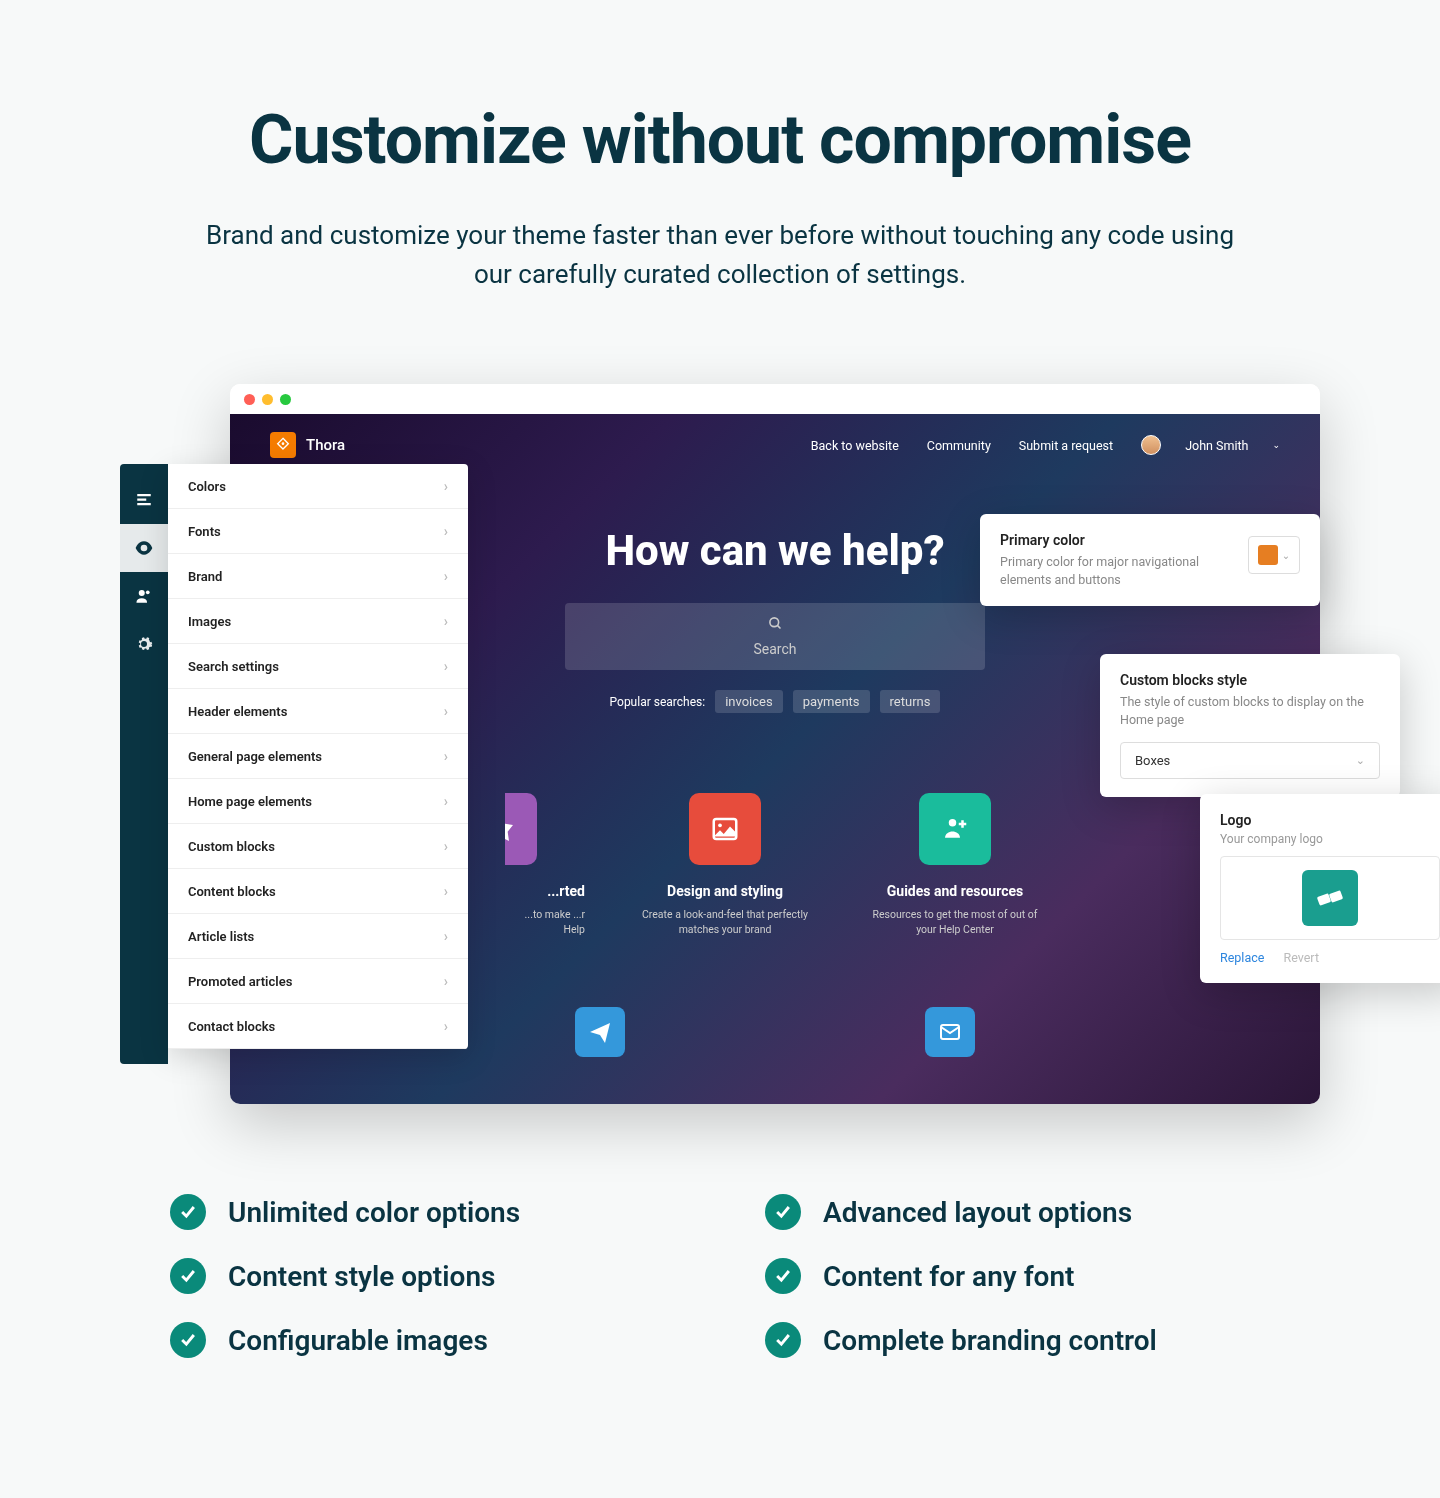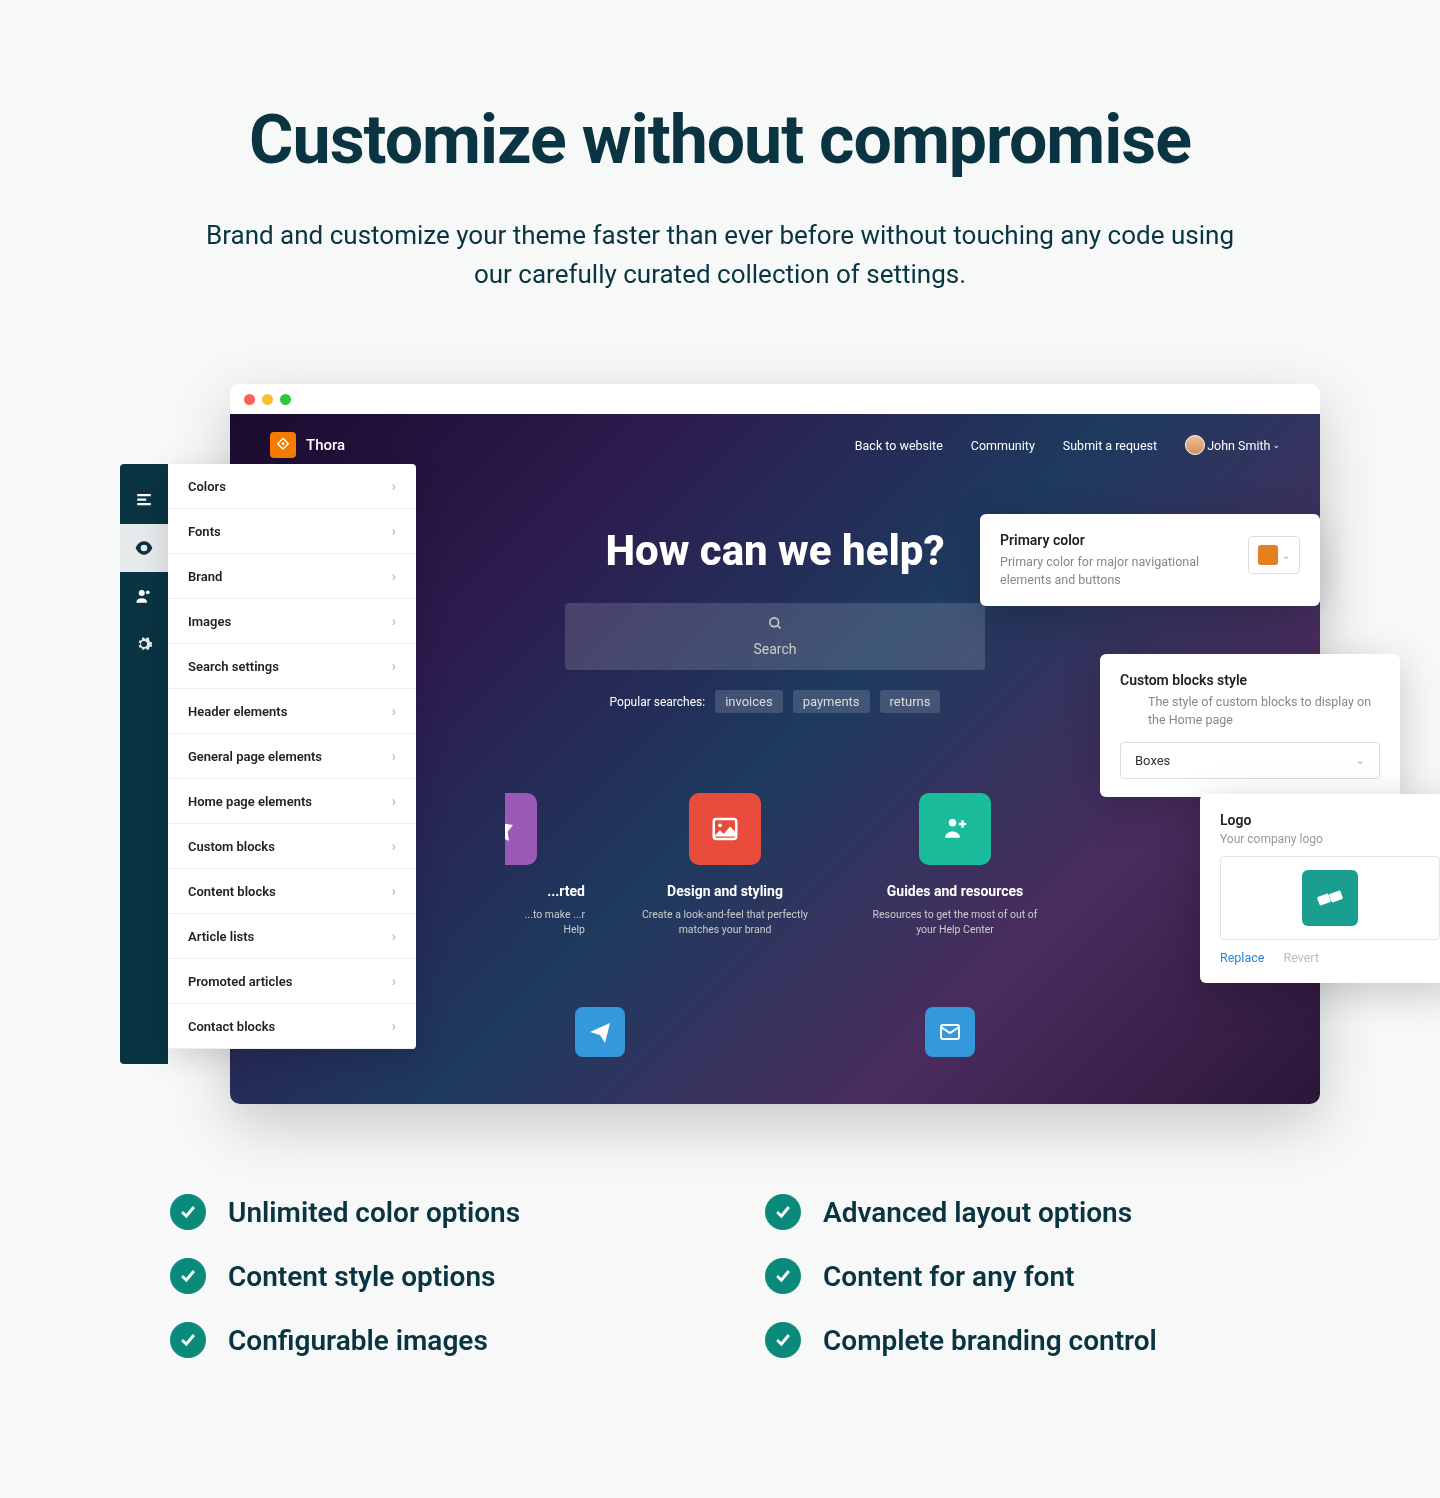--- a/index.html
+++ b/index.html
@@ -10,36 +10,36 @@
 .hero-sub { font-size: 26px; color: #0a3442; text-align: center; max-width: 1050px; margin: 0 auto 70px; line-height: 1.5; }
 
 .demo-wrap { position: relative; max-width: 1200px; margin: 0 auto 90px; height: 740px; }
 
 
 .icon-rail { position: absolute; left: 0; top: 100px; width: 48px; background: #0a3442; border-radius: 4px 0 0 4px; display: flex; flex-direction: column; align-items: center; padding: 12px 0; z-index: 5; height: 600px; }
 .rail-item { width: 48px; height: 48px; display: flex; align-items: center; justify-content: center; color: #fff; cursor: pointer; }
 .rail-item.active { background: #e6eaeb; color: #0a3442; border-radius: 0; }
 
 
-.settings-list { position: absolute; left: 48px; top: 100px; width: 248px; background: #fff; box-shadow: 0 8px 30px rgba(0,0,0,0.15); border-radius: 0 4px 4px 0; z-index: 5; overflow: hidden; }
+.settings-list { position: absolute; left: 48px; top: 100px; width: 300px; background: #fff; box-shadow: 0 8px 30px rgba(0,0,0,0.15); border-radius: 0 4px 4px 0; z-index: 5; overflow: hidden; }
 .settings-item { padding: 14px 20px; border-bottom: 1px solid #eee; font-size: 13px; font-weight: 600; color: #222; display: flex; justify-content: space-between; align-items: center; cursor: pointer; }
 .settings-item .chev { color: #bbb; font-size: 14px; }
 
 
 .browser { position: absolute; left: 110px; top: 20px; right: 0; bottom: 0; background: #fff; border-radius: 10px; box-shadow: 0 20px 60px rgba(0,0,0,0.2); overflow: hidden; }
 .browser-chrome { height: 30px; background: #fff; display: flex; align-items: center; padding: 0 14px; gap: 7px; }
 .dot { width: 11px; height: 11px; border-radius: 50%; }
 .dot.r { background: #ff5f56; } .dot.y { background: #ffbd2e; } .dot.g { background: #27c93f; }
 
 .site { background: linear-gradient(135deg, #1a0b2e 0%, #2d1b4e 25%, #1e3a5f 50%, #4a2c5e 75%, #2b1638 100%); min-height: 690px; position: relative; }
 .site-header { display: flex; align-items: center; justify-content: space-between; padding: 18px 40px; }
 .logo-wrap { display: flex; align-items: center; gap: 10px; color: #fff; font-weight: 500; font-size: 15px; }
 .logo-sq { width: 26px; height: 26px; background: #f57c00; border-radius: 4px; display: flex; align-items: center; justify-content: center; }
 .site-nav { display: flex; align-items: center; gap: 28px; font-size: 12.5px; color: #fff; }
-.user { display: flex; align-items: center; gap: 2px; }
+.user { display: flex; align-items: center; gap: 24px; }
 .avatar { width: 20px; height: 20px; border-radius: 50%; background: linear-gradient(#f0c090, #d09060); border: 1px solid #fff; }
 
 .site-hero { text-align: center; padding: 50px 20px 30px; }
 .site-hero h1 { color: #fff; font-size: 42px; font-weight: 800; margin-bottom: 28px; }
 .search-box { max-width: 420px; margin: 0 auto 20px; background: rgba(255,255,255,0.15); border-radius: 4px; padding: 13px 18px; display: flex; align-items: center; gap: 10px; color: #ccc; font-size: 14px; flex-direction: column; }
 .popular { color: #fff; font-size: 12px; display: flex; align-items: center; justify-content: center; gap: 10px; }
 .pill { background: rgba(255,255,255,0.15); padding: 4px 10px; border-radius: 3px; font-size: 13px; color: #ddd; }
 
 .blocks { display: flex; justify-content: center; gap: 50px; padding: 50px 30px 30px; flex-wrap: wrap; }
 .block { text-align: center; width: 180px; color: #fff; }
@@ -54,21 +54,21 @@
 
 .float-card { position: absolute; background: #fff; border-radius: 6px; box-shadow: 0 10px 40px rgba(0,0,0,0.2); padding: 18px 20px; z-index: 10; }
 .card-primary { top: 150px; right: 0px; width: 340px; display: flex; justify-content: space-between; align-items: flex-start; gap: 14px; }
 .card-primary h5 { font-size: 14px; font-weight: 600; color: #222; margin-bottom: 5px; }
 .card-primary p { font-size: 12.5px; color: #888; line-height: 1.4; }
 .color-picker { width: 52px; height: 38px; border: 1px solid #ddd; border-radius: 4px; display: flex; align-items: center; justify-content: center; gap: 4px; flex-shrink: 0; margin-top: 4px; }
 .swatch { width: 20px; height: 20px; background: #e67e22; border-radius: 3px; }
 
 .card-custom { top: 290px; right: -80px; width: 300px; }
 .card-custom h5 { font-size: 14px; font-weight: 600; color: #222; margin-bottom: 5px; }
-.card-custom p { font-size: 12.5px; color: #888; margin-bottom: 14px; line-height: 1.4; margin-left: 28px; }
+.card-custom p { font-size: 12.5px; color: #888; margin-bottom: 14px; line-height: 1.4; }
 .select { border: 1px solid #ddd; border-radius: 4px; padding: 10px 14px; font-size: 13px; color: #333; display: flex; justify-content: space-between; align-items: center; }
 
 .card-logo { top: 430px; right: -140px; width: 260px; }
 .card-logo h5 { font-size: 14px; font-weight: 600; color: #222; margin-bottom: 4px; }
 .card-logo p { font-size: 12px; color: #999; margin-bottom: 10px; }
 .logo-box { border: 1px solid #e5e5e5; border-radius: 4px; height: 84px; display: flex; align-items: center; justify-content: center; margin-bottom: 10px; }
 .logo-teal { width: 56px; height: 56px; background: #1a9e8f; border-radius: 6px; display: flex; align-items: center; justify-content: center; }
 .logo-actions { font-size: 12.5px; }
 .logo-actions .replace { color: #2e86de; margin-right: 16px; cursor: pointer; }
 .logo-actions .revert { color: #bbb; cursor: pointer; }

